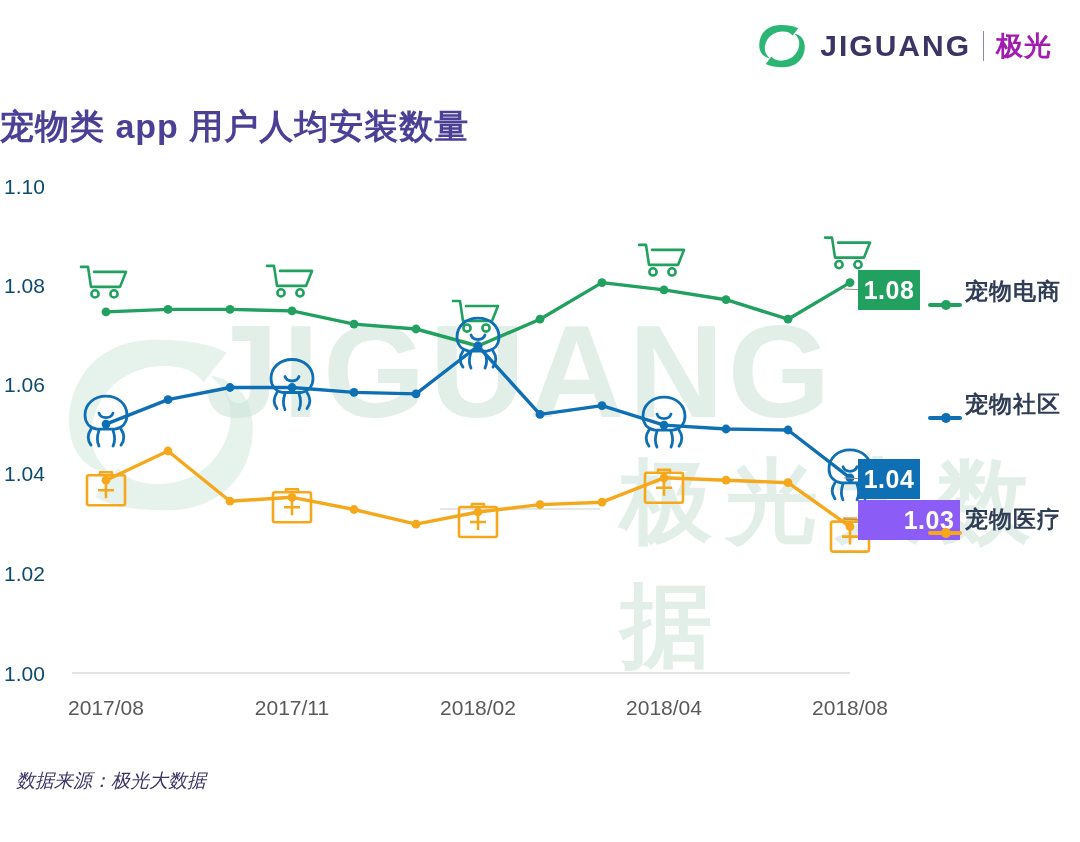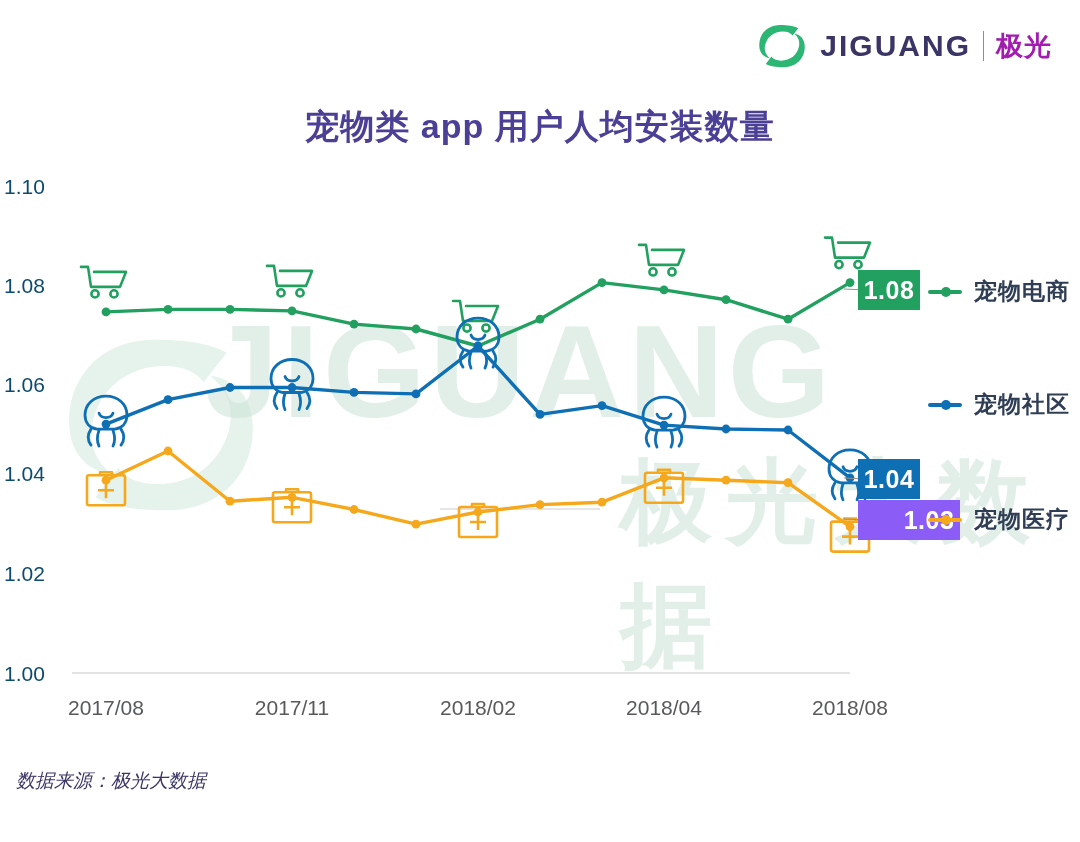--- a/index.html
+++ b/index.html
@@ -18,21 +18,21 @@
   .brand-word{
     font-size:30px;font-weight:bold;letter-spacing:2px;
     color:#3b3566;font-family:"Liberation Sans",sans-serif;
   }
   .brand-sep{width:1px;height:30px;background:#8d87ab;}
   .brand-cn{font-size:27px;font-weight:bold;color:#a21caf;letter-spacing:1px;}
 
   
   .chart-title{
     position:absolute;top:104px;left:0;width:1080px;
-    text-align:center;
+    text-align:left;
     font-size:34px;font-weight:bold;letter-spacing:1px;
     color:#4b3f96;
   }
 
   
   .plot{
     position:absolute;left:0;top:0;width:1080px;height:842px;
   }
   .ylabel{
     position:absolute;left:4px;width:56px;text-align:left;
@@ -63,21 +63,21 @@
   .badge{
     position:absolute;color:#ffffff;font-size:25px;font-weight:bold;
     display:flex;align-items:center;justify-content:center;
     letter-spacing:.5px;
   }
   .badge-green{left:858px;top:270px;width:62px;height:40px;background:#22a05f;}
   .badge-blue{left:858px;top:459px;width:62px;height:40px;background:#0f6fb4;}
   .badge-orange{left:858px;top:500px;width:62px;height:40px;background:#8b5cf6;padding-left:40px;}
 
   
-  .legend-item{position:absolute;display:flex;align-items:center;gap:12px;}
+  .legend-item{position:absolute;display:flex;align-items:flex-end;gap:3px;}
   .legend-line{width:34px;height:4px;position:relative;border-radius:2px;}
   .legend-line::after{
     content:"";position:absolute;left:13px;top:-3px;
     width:10px;height:10px;border-radius:50%;background:inherit;
   }
   .legend-text{font-size:23px;font-weight:bold;color:#2f3e55;letter-spacing:1px;}
   .lg-1{left:928px;top:276px;}
   .lg-2{left:928px;top:389px;}
   .lg-3{left:928px;top:504px;}
 

